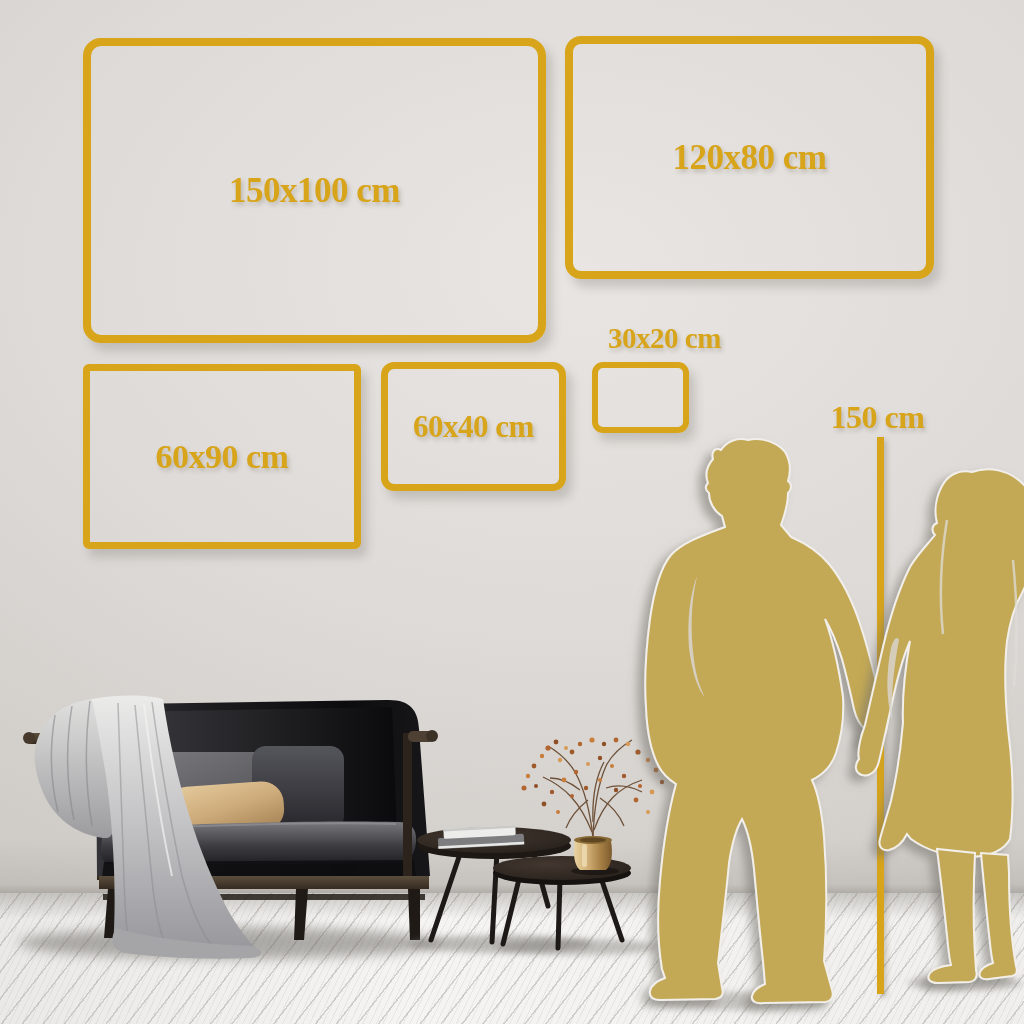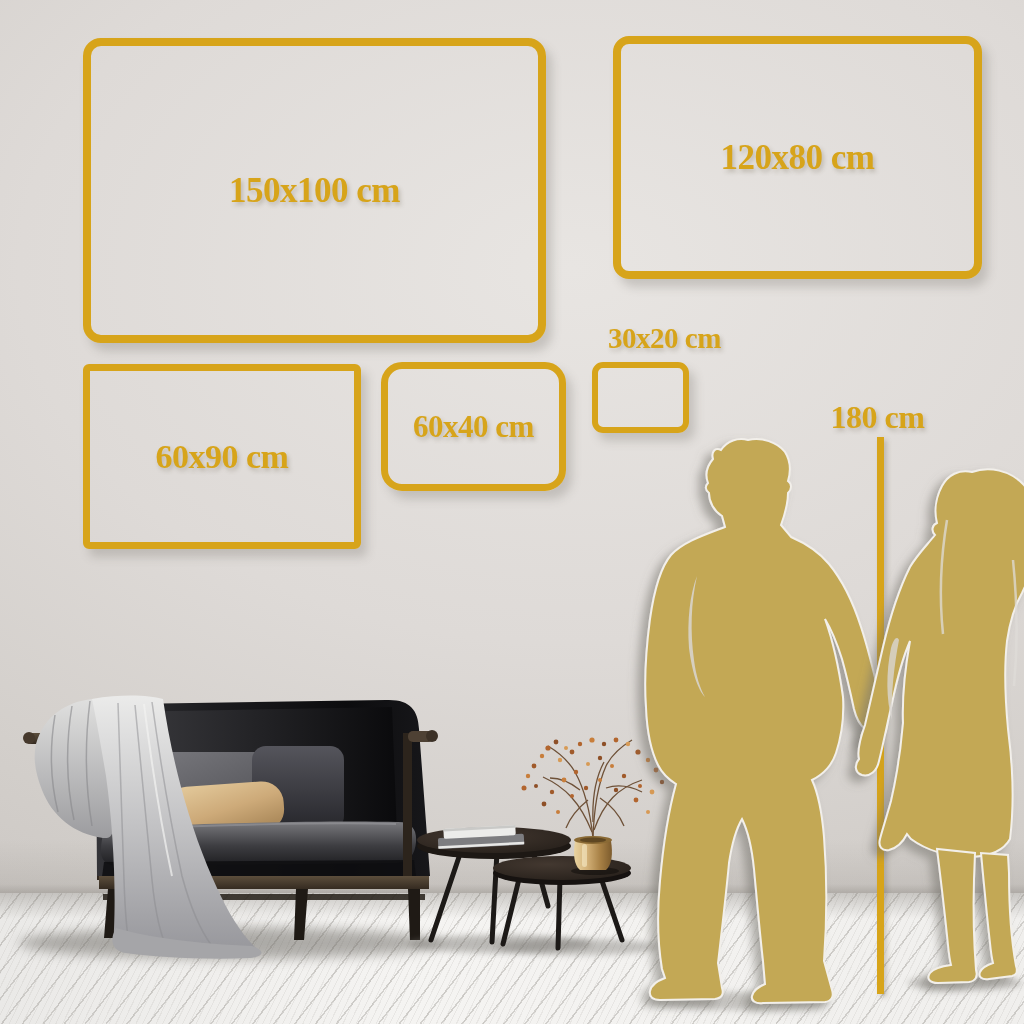--- a/index.html
+++ b/index.html
@@ -31,25 +31,25 @@
     position:absolute;box-sizing:border-box;border:8px solid var(--gold);
     border-radius:18px;display:flex;align-items:center;justify-content:center;
     box-shadow:6px 8px 10px rgba(105,100,90,.25);
   }
   .sz{
     font-weight:700;color:var(--gold);letter-spacing:-0.5px;
     text-shadow:2px 3px 4px rgba(110,100,80,.30);white-space:nowrap;
   }
   .f1{left:83px;top:38px;width:463px;height:305px;}
   .f1 .sz{font-size:35px;}
-  .f2{left:565px;top:36px;width:369px;height:243px;border-radius:16px;margin-left:48px;}
+  .f2{left:565px;top:36px;width:369px;height:243px;border-radius:16px;}
   .f2 .sz{font-size:35px;}
   .f3{left:83px;top:364px;width:278px;height:185px;border-width:7px;border-radius:6px;}
   .f3 .sz{font-size:34px;}
-  .f4{left:381px;top:362px;width:185px;height:129px;border-width:7px;border-radius:21px;justify-content:center;}
+  .f4{left:381px;top:362px;width:185px;height:129px;border-width:7px;border-radius:13px;justify-content:center;}
   .f4 .sz{font-size:31px;}
   .f5{left:592px;top:362px;width:97px;height:71px;border-width:6px;border-radius:11px;}
   .lbl{
     position:absolute;font-weight:700;color:var(--gold);text-align:center;
     letter-spacing:-0.5px;text-shadow:2px 3px 4px rgba(110,100,80,.30);white-space:nowrap;
   }
   .l5{left:577px;top:320px;width:175px;font-size:29px;line-height:36px;}
   .l180{left:800px;top:399px;width:155px;font-size:32px;line-height:36px;}
   .vline{
     position:absolute;left:877px;top:437px;width:7px;height:557px;
@@ -72,21 +72,21 @@
   </div>
   <div class="frame f3">
     <span class="sz">60x90 cm</span>
   </div>
   <div class="frame f4">
     <span class="sz">60x40 cm</span>
   </div>
   <div class="frame f5"></div>
   <div class="lbl l5">30x20 cm</div>
 
-  <div class="lbl l180">180 cm</div>
+  <div class="lbl l180">150 cm</div>
   <div class="vline"></div>
 
   <svg class="art" width="1024" height="1024" viewBox="0 0 1024 1024">
     <defs>
       <filter id="blur6" x="-40%" y="-40%" width="180%" height="180%">
           <feGaussianBlur stdDeviation="6"></feGaussianBlur>
         </filter>
       <filter id="blur3" x="-40%" y="-40%" width="180%" height="180%">
           <feGaussianBlur stdDeviation="3"></feGaussianBlur>
         </filter>

